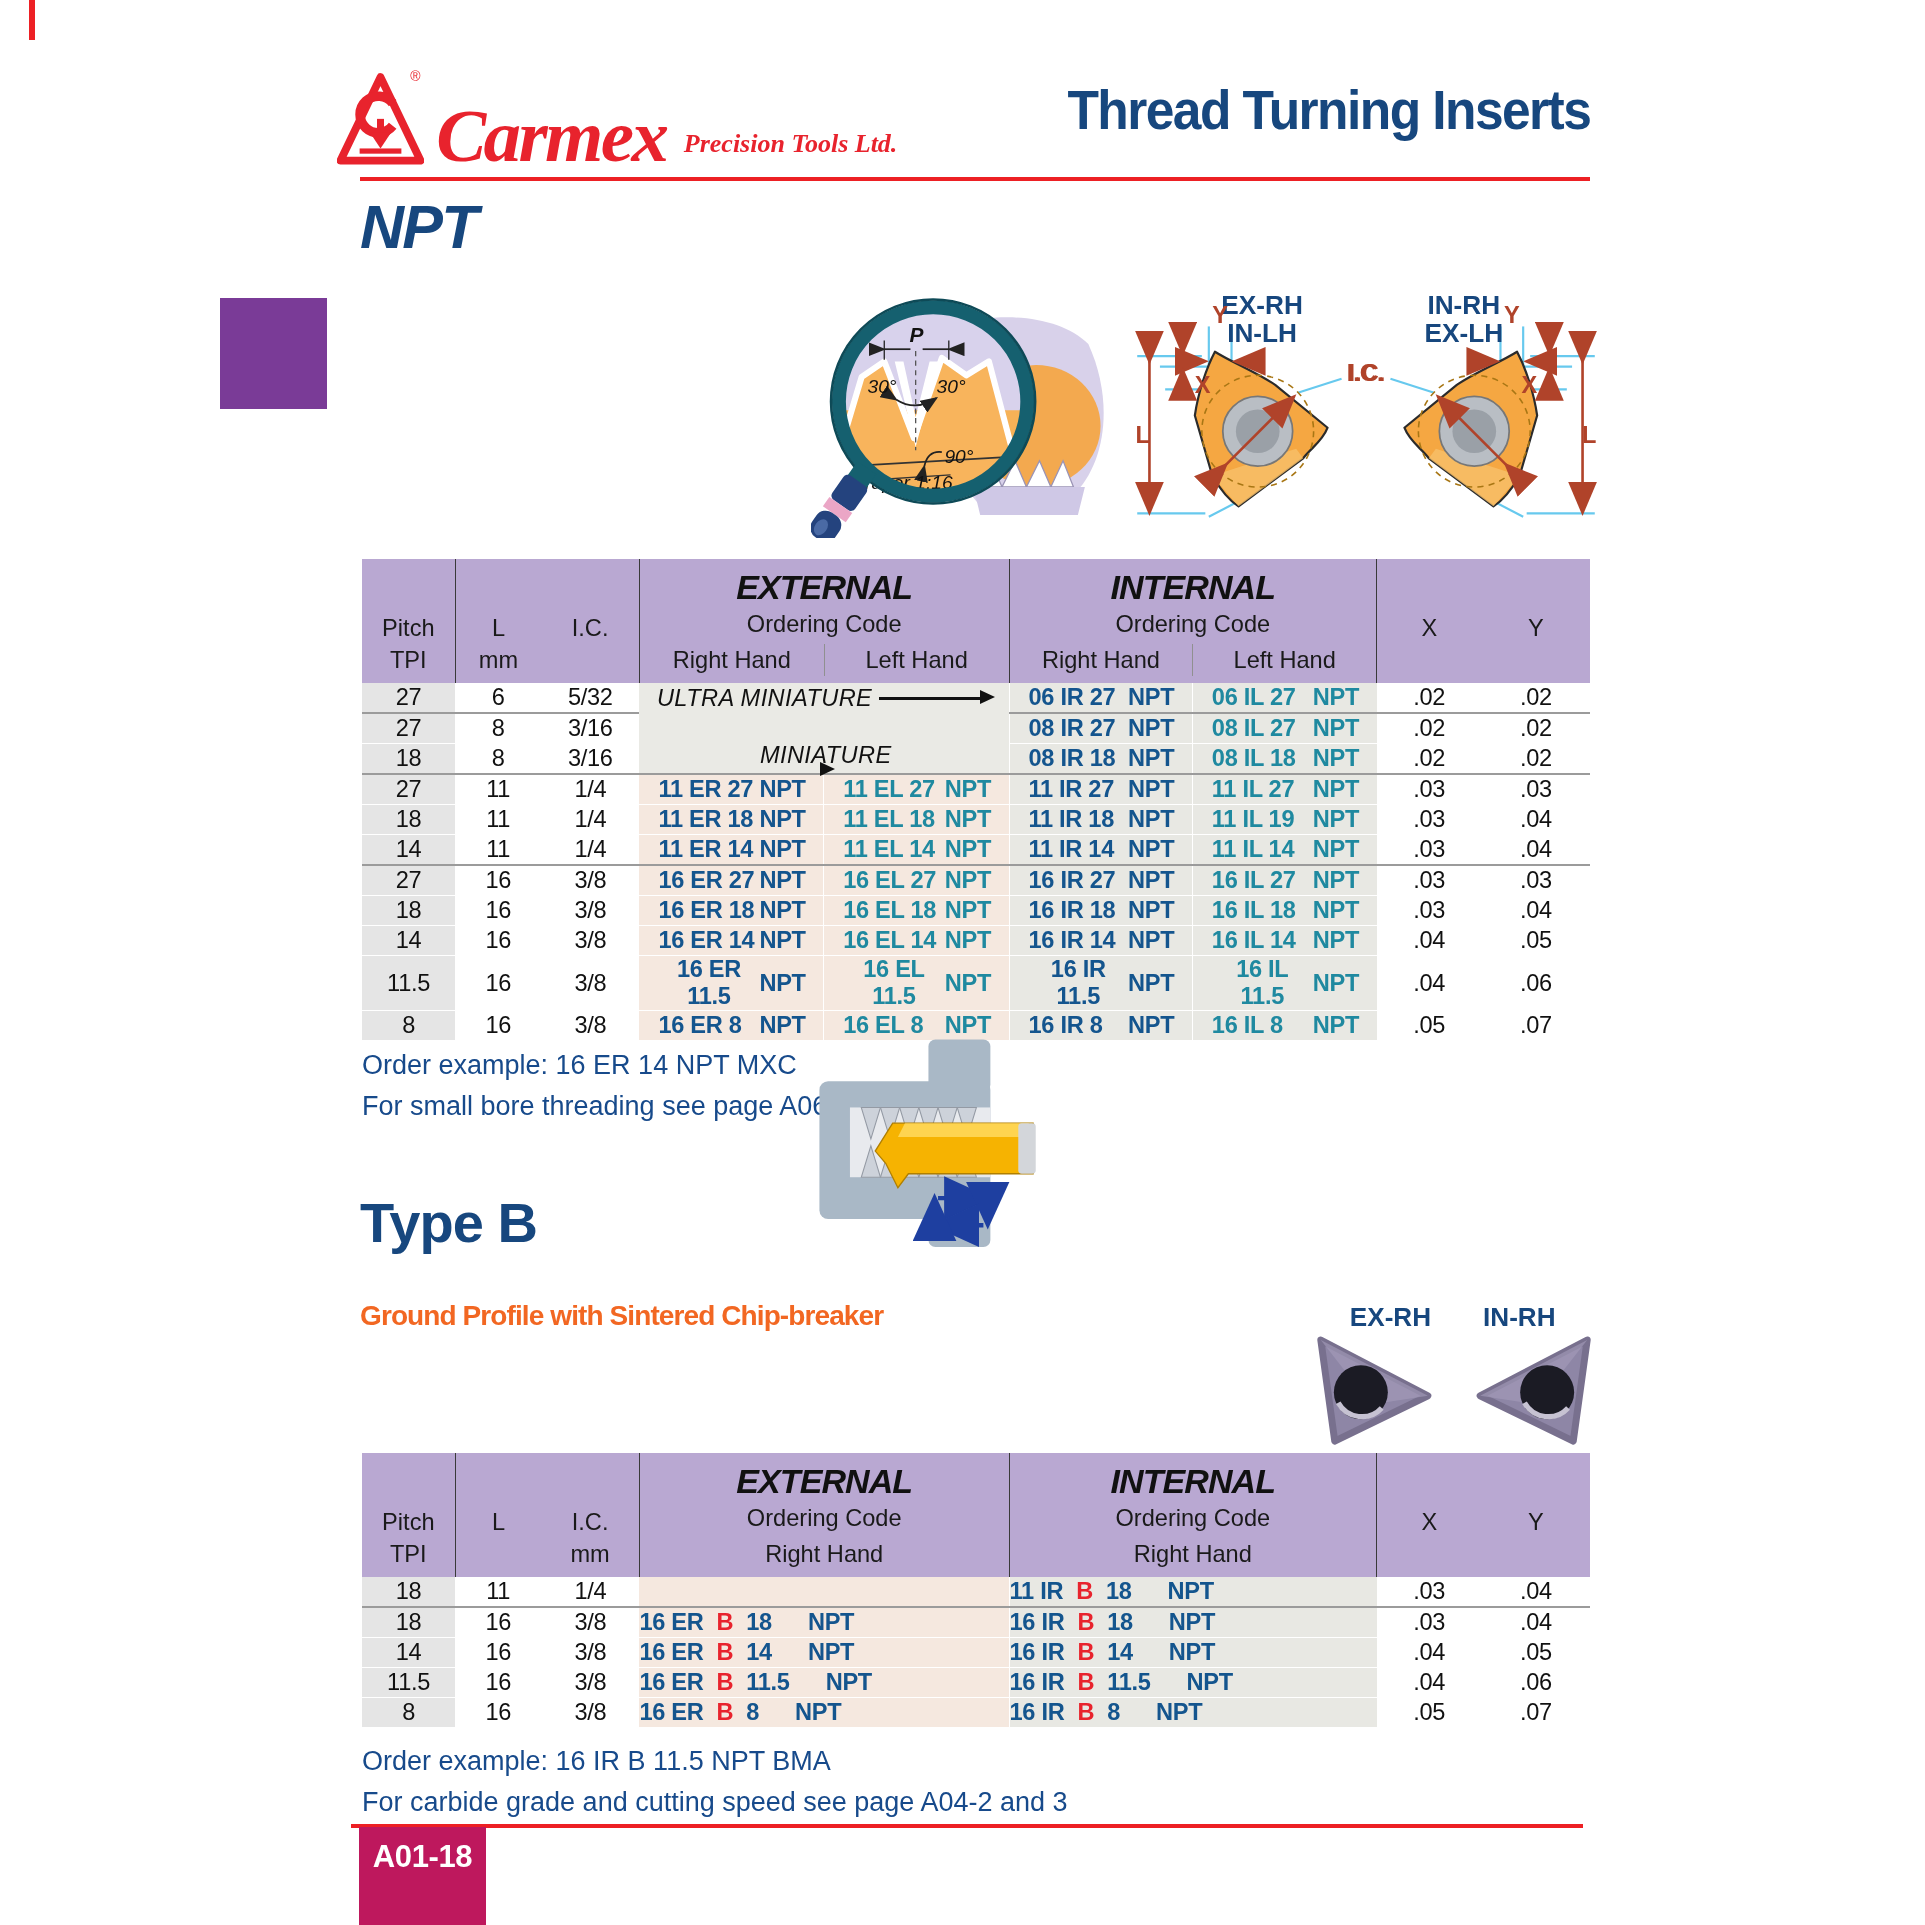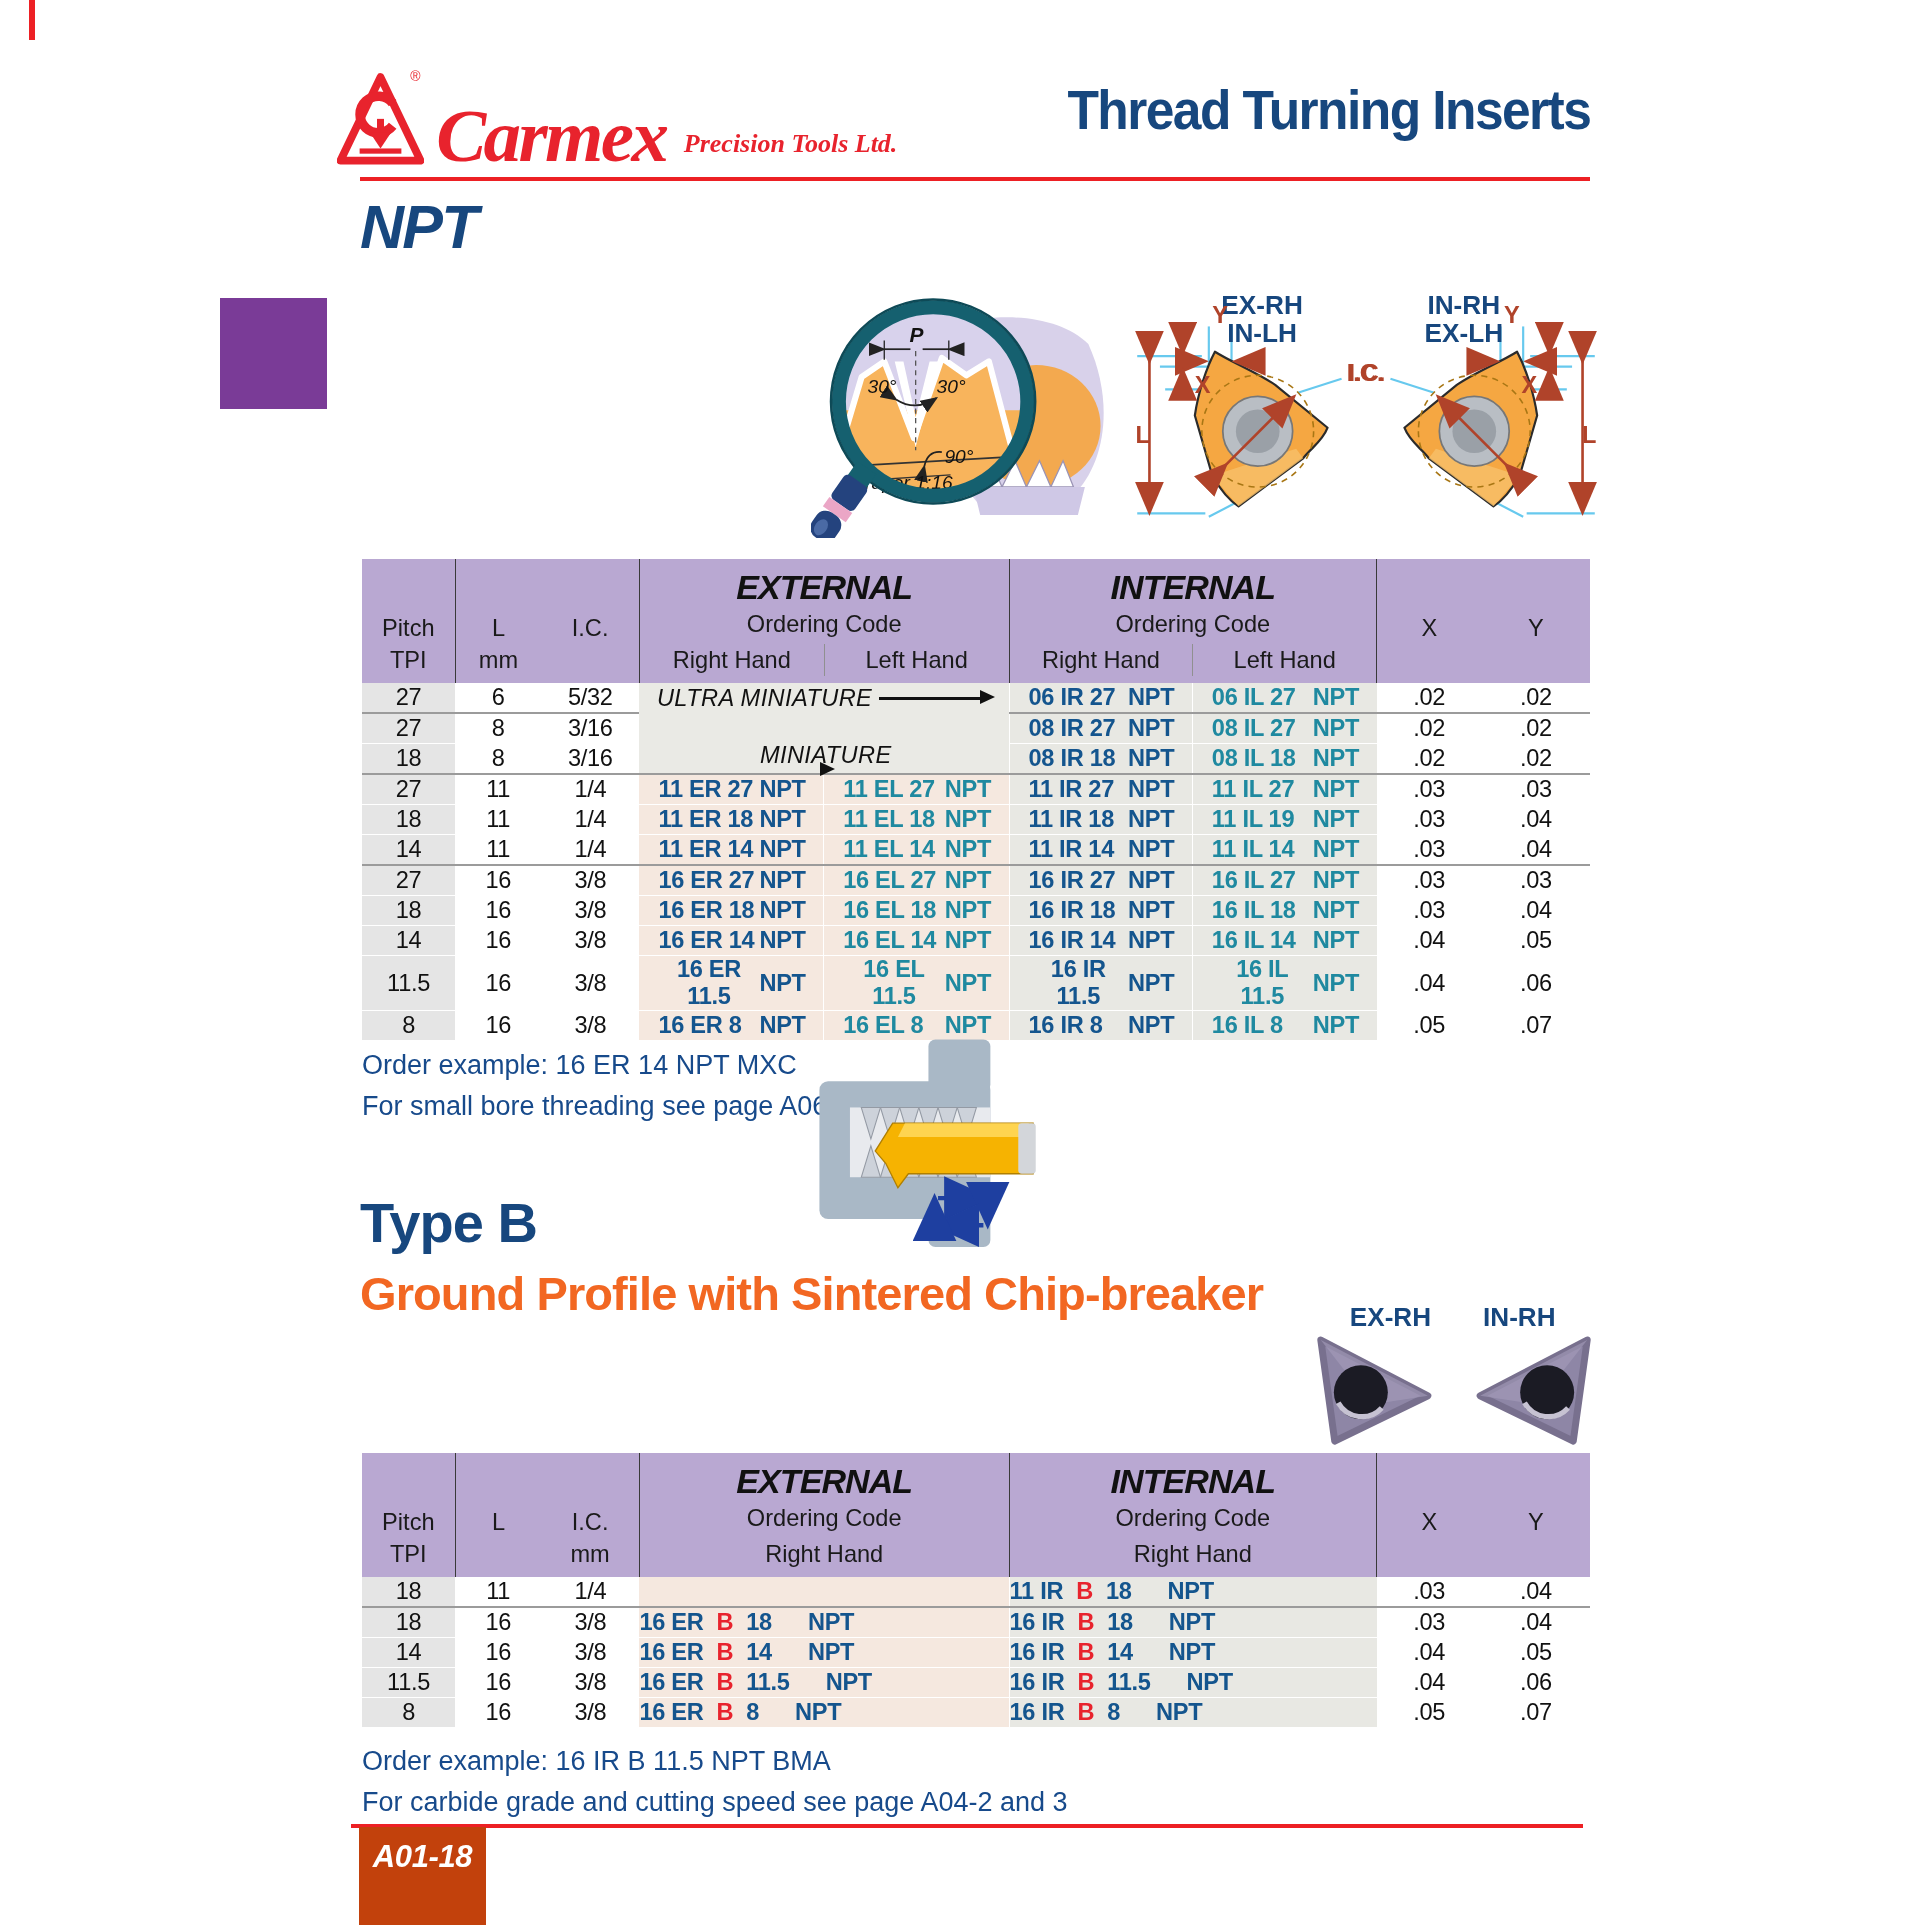--- a/index.html
+++ b/index.html
@@ -64,25 +64,25 @@
   .arrow-line::after{content:'';position:absolute;right:-12.2px;top:-7px;
       border-left:15.7px solid #111;border-top:7.9px solid transparent;border-bottom:7.9px solid transparent;}
 
   
   .note{left:362px;font-size:27px;color:#174a8b;line-height:1.5;}
   .note1{top:1045px;}
   .note2{top:1741px;}
 
   
   .typeb-title{left:360px;top:1190px;font-size:56px;font-weight:bold;color:#17477e;letter-spacing:-0.9px;}
-  .typeb-sub{left:360px;top:1266px;font-size:47px;font-weight:bold;color:#f26722;letter-spacing:-0.9px;}
+  .typeb-sub{left:360px;top:1300px;font-size:28px;font-weight:bold;color:#f26722;letter-spacing:-0.9px;}
 
   
   .bottom-rule{left:351px;top:1824px;width:1232px;height:3.5px;background:#ed2024;}
-  .page-box{left:359px;top:1827px;width:127px;height:99px;background:#c2410c;font-style:italic;}
+  .page-box{left:359px;top:1827px;width:127px;height:99px;background:#be185d;}
   .page-num{color:#fff;font-weight:bold;font-size:31px;text-align:center;padding-top:12.2px;letter-spacing:-0.4px;}
 
   svg text{font-family:"Liberation Sans", sans-serif;}
 </style>
 </head>
 <body>
 
 <div class="page">
 
   <div class="abs corner-mark"></div>

